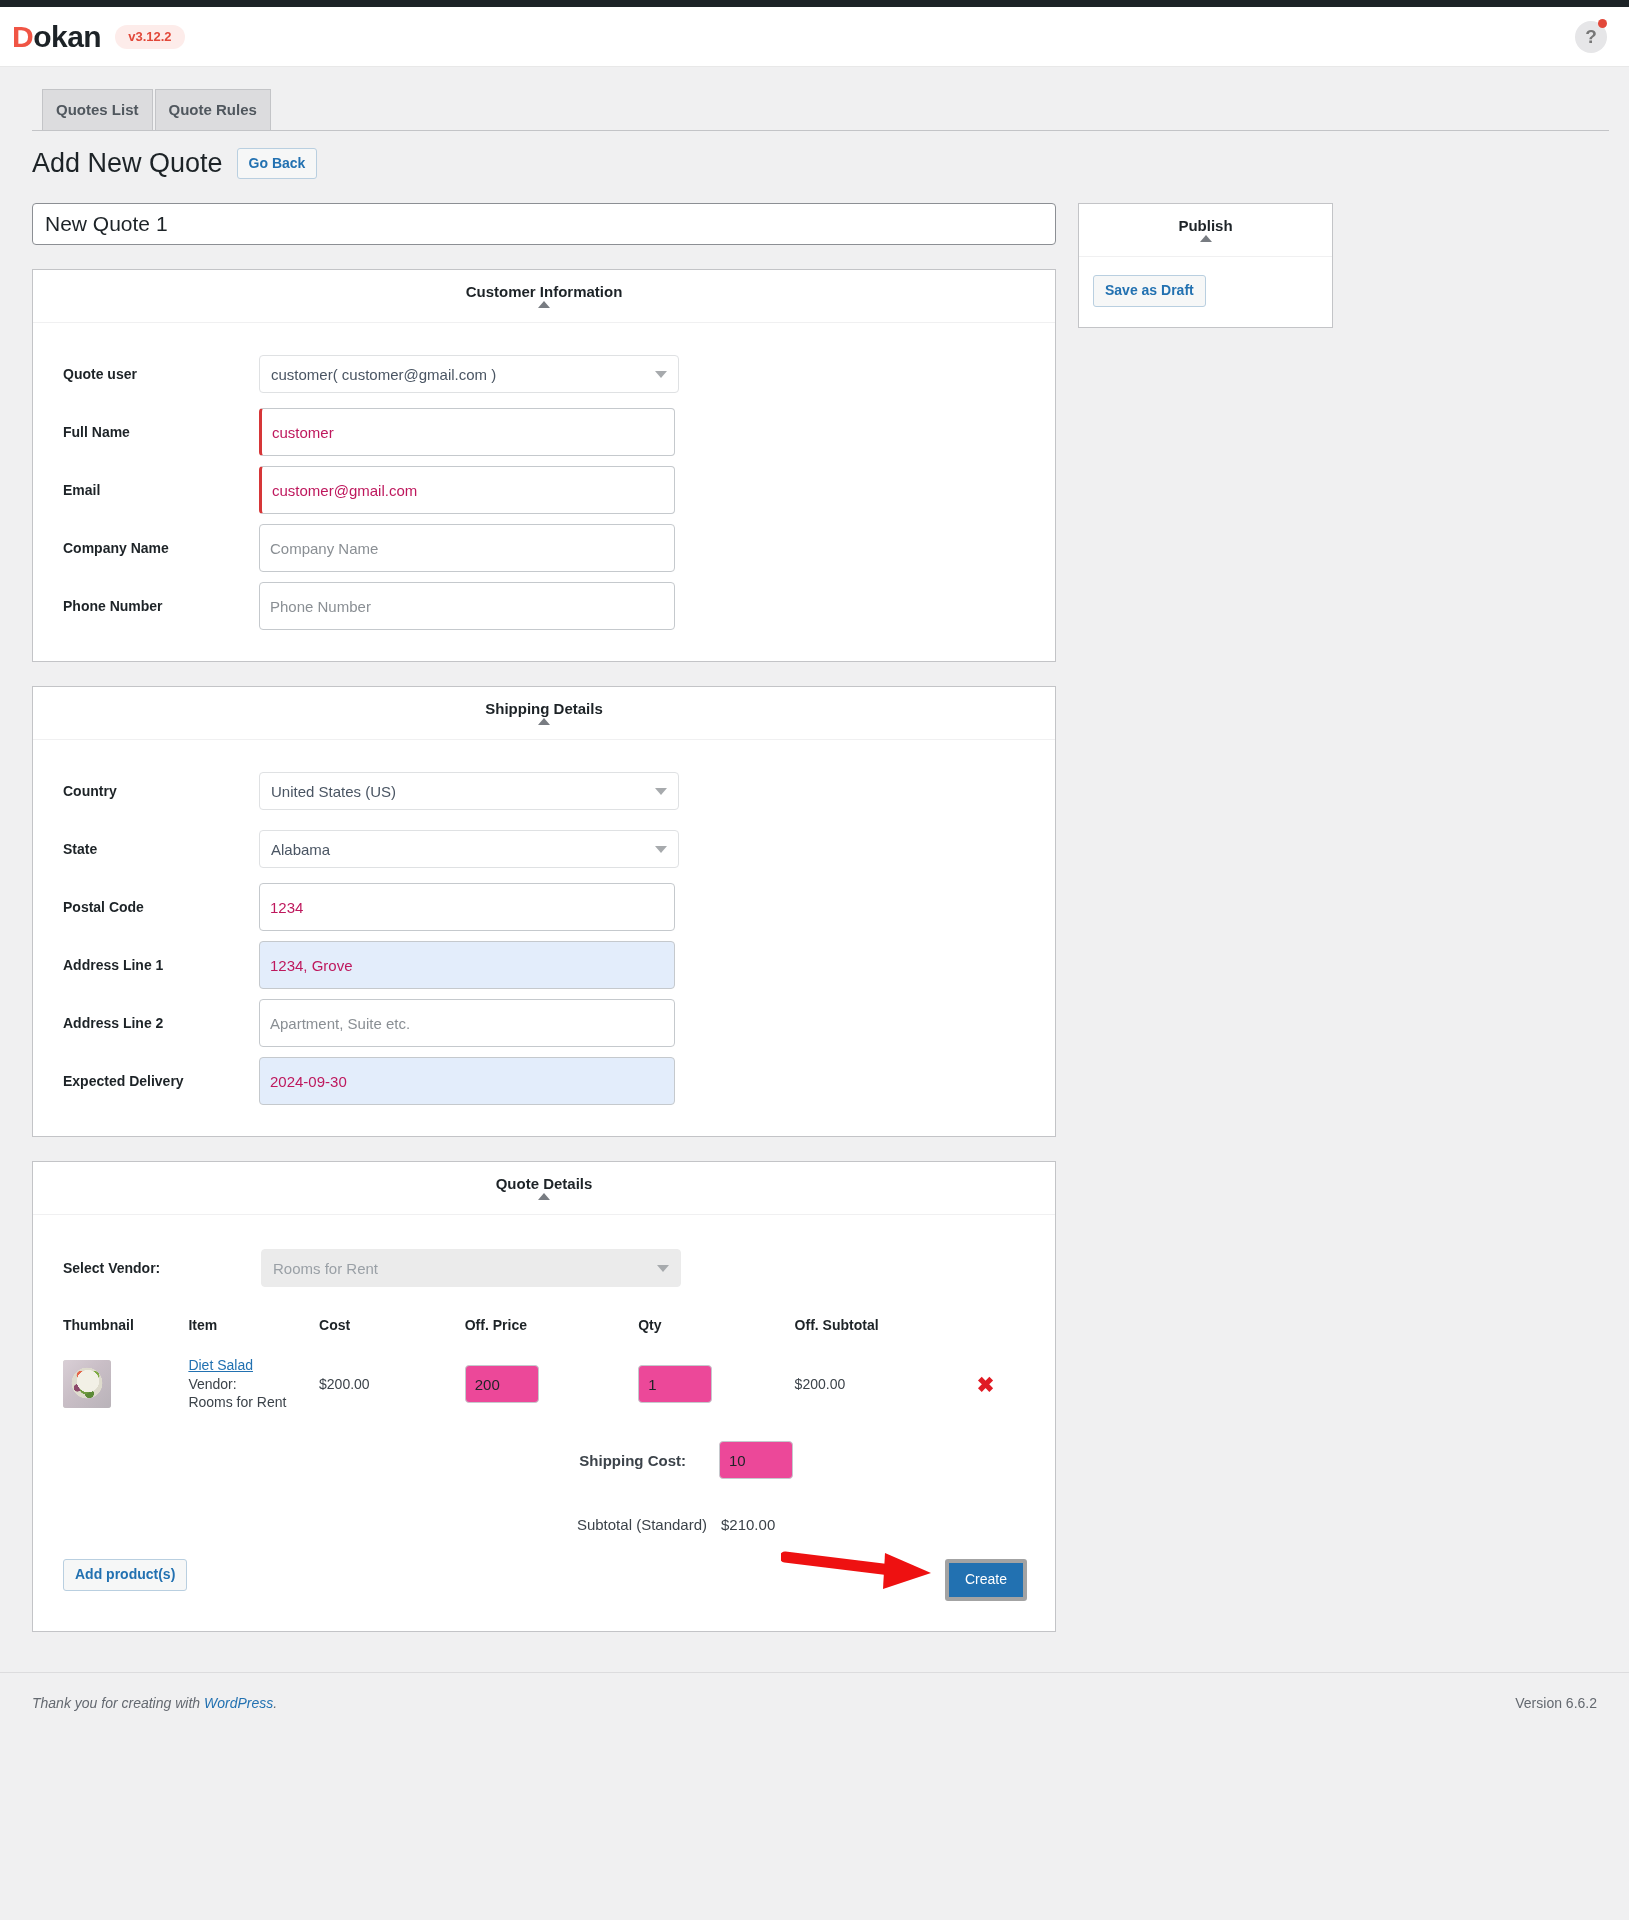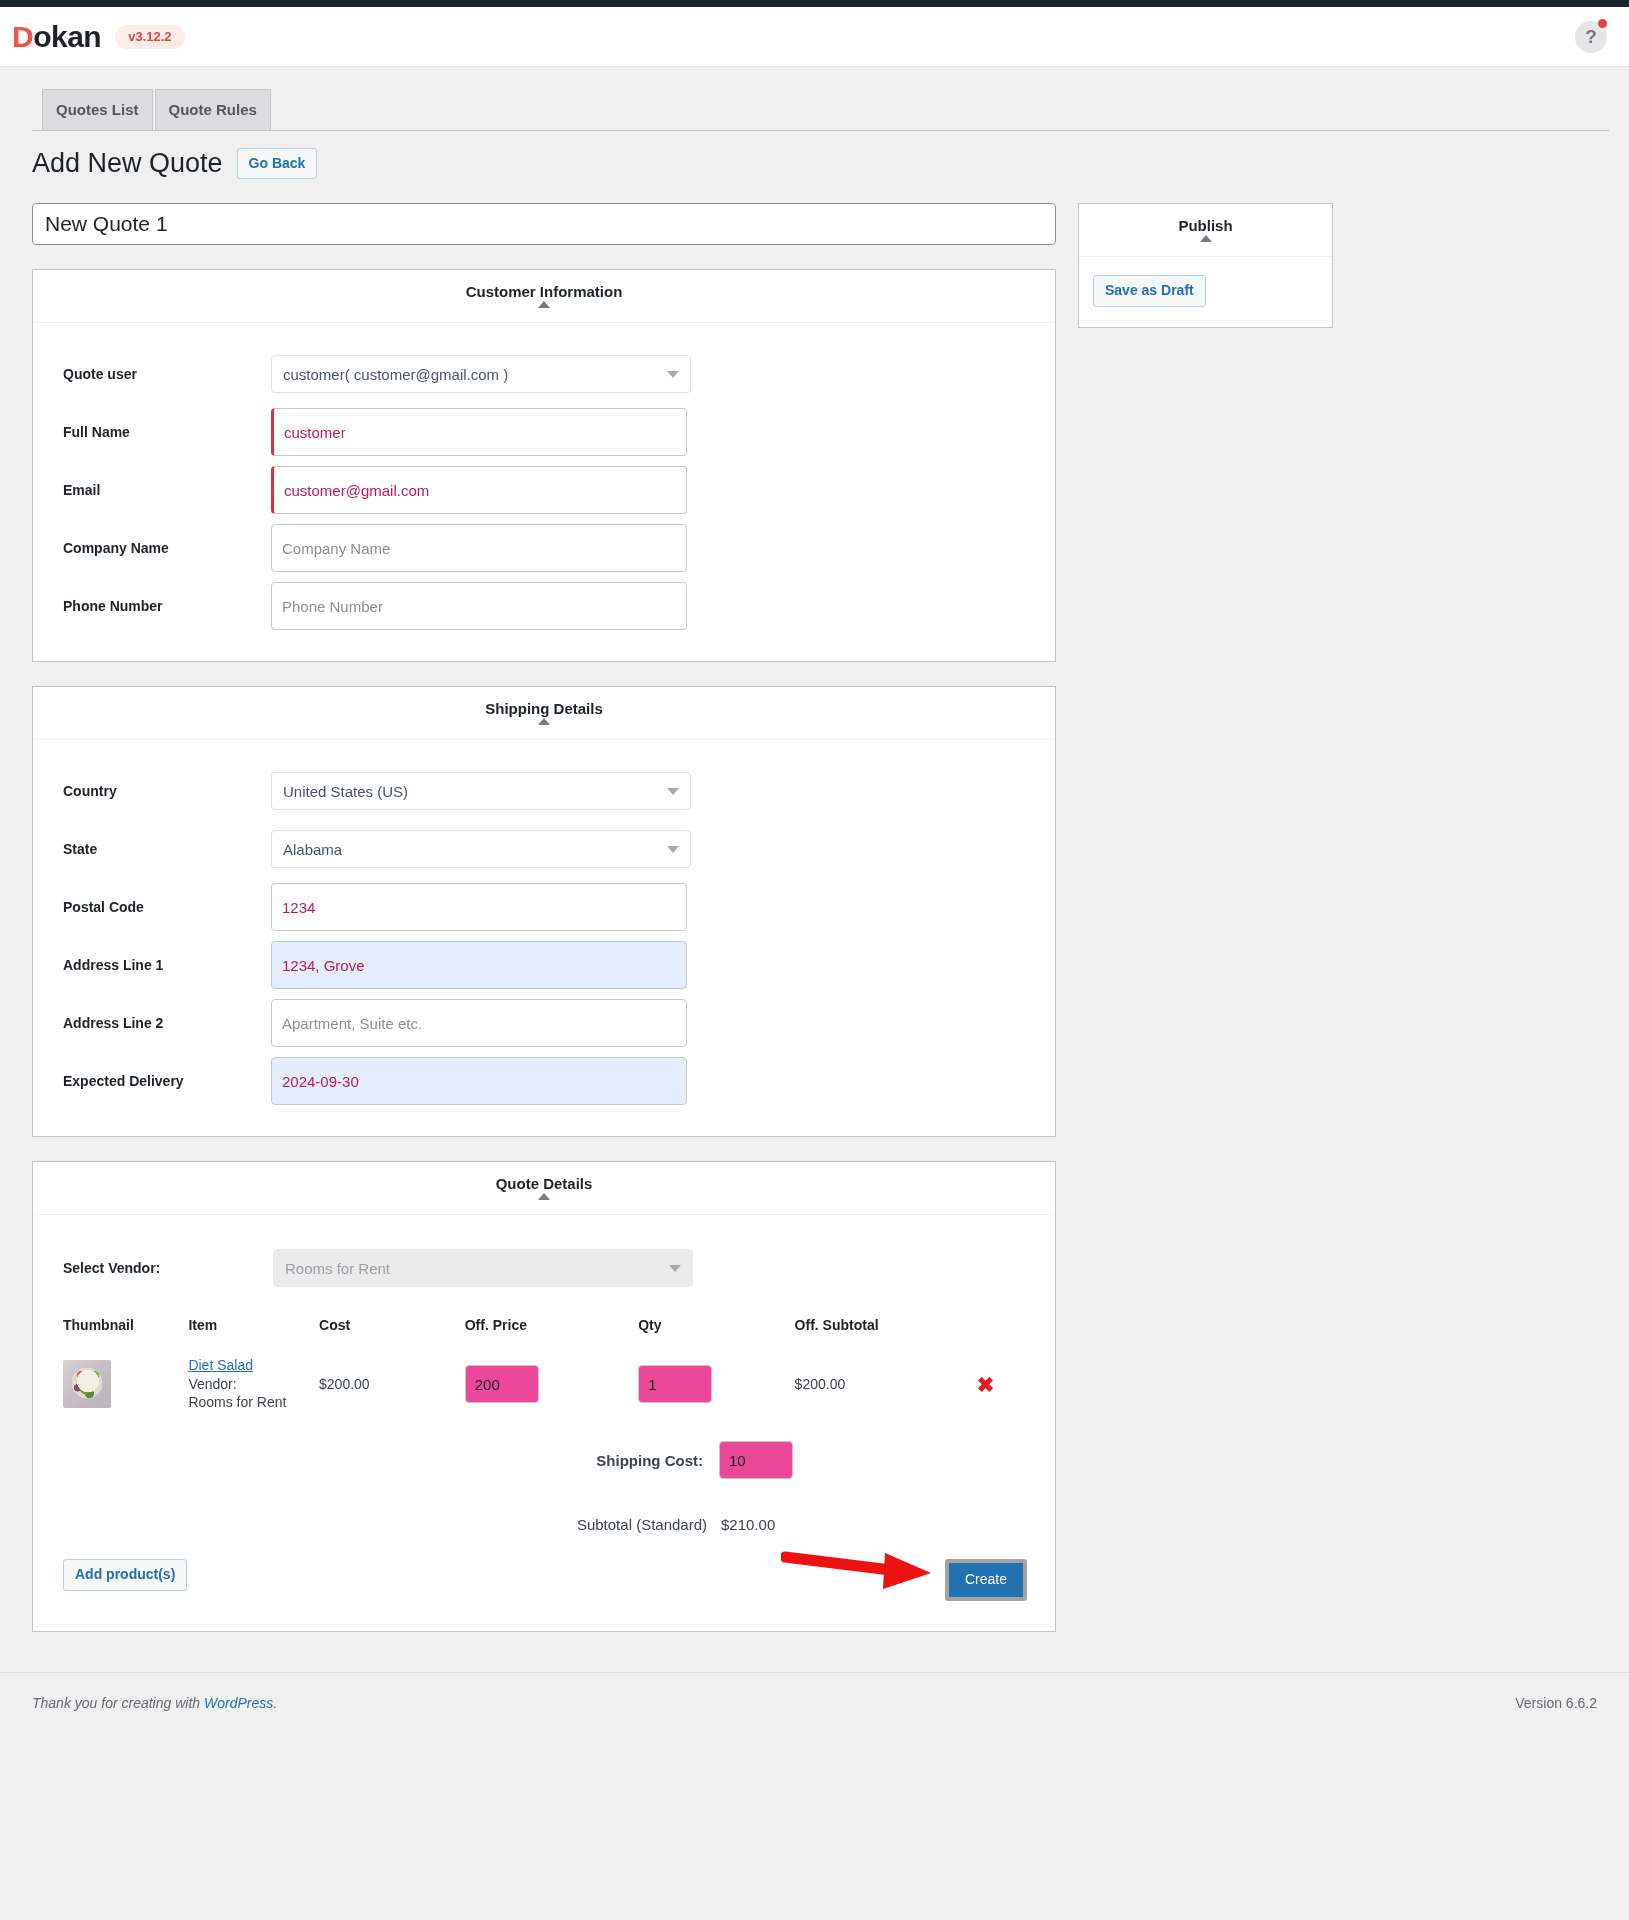--- a/index.html
+++ b/index.html
@@ -191,21 +191,21 @@
     min-height: 58px;
     padding: 0 0 0 16px;
   }
   .form-label {
     width: 196px;
     flex: none;
     font-size: 14px;
     font-weight: bold;
     color: #1d2327;
   }
-  .field { width: 416px; flex: none; position: relative; margin-left: 12px; }
+  .field { width: 416px; flex: none; position: relative; }
 
   .txt {
     width: 100%;
     height: 48px;
     border: 1px solid #c5c9cd;
     border-radius: 4px;
     background: #fff;
     font-size: 15px;
     color: #be185d;
     padding: 2px 10px;
@@ -316,21 +316,21 @@
     line-height: 1;
     display: inline-block;
   }
 
   .totals-row {
     display: flex;
     align-items: center;
     justify-content: flex-end;
     padding-right: 248px;
     margin-top: 20px;
-    gap: 16px;
+    gap: 33px;
   }
   .totals-label { font-size: 15px; font-weight: bold; color: #3c434a; }
   .subtotal-row {
     display: flex;
     align-items: center;
     justify-content: flex-end;
     padding-right: 248px;
     margin-top: 37px;
     gap: 14px;
   }

